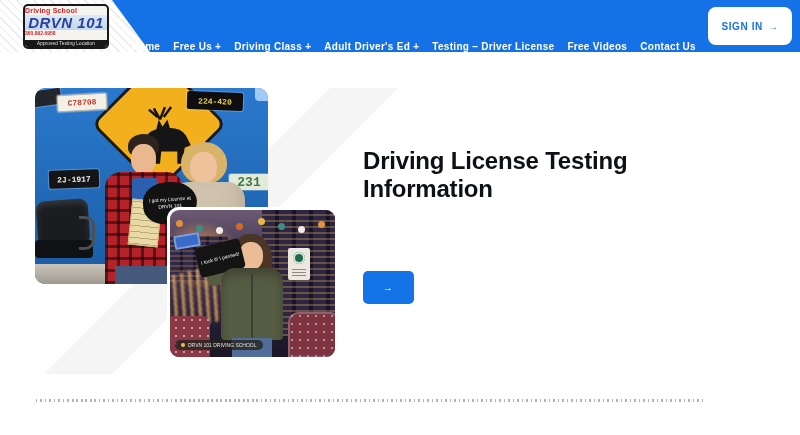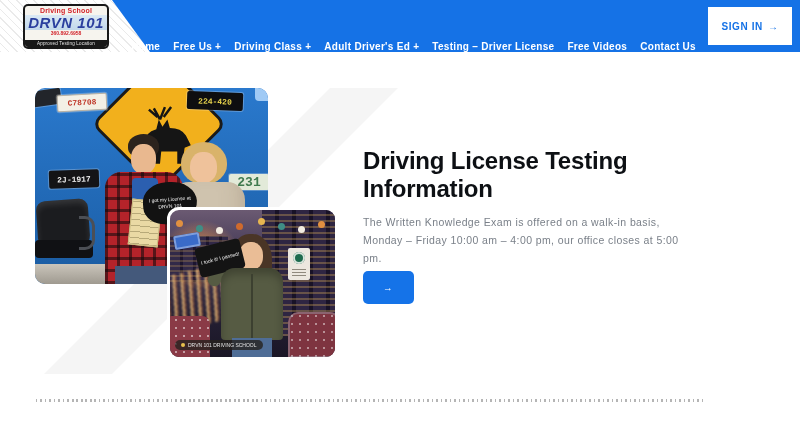--- a/index.html
+++ b/index.html
@@ -11,35 +11,35 @@
   .header { position:absolute; left:0; top:0; width:800px; height:52px; background:#fff; }
   .hatch { position:absolute; left:0; top:0; width:160px; height:52px;
            background:repeating-linear-gradient(45deg,#eaeaea 0 1px,transparent 1px 6px); }
   .header-blue { position:absolute; left:0; top:0; width:800px; height:52px; background:#1572e6;
                  clip-path:polygon(112px 0, 800px 0, 800px 52px, 150px 52px); }
 
   
   .logo { position:absolute; left:23px; top:4px; width:86px; height:45px; background:#181818;
           border-radius:5px; padding:2px; z-index:5; }
   .logo-inner { width:100%; height:100%; background:#f6f4ee; border-radius:3px; overflow:hidden;
-                display:flex; flex-direction:column; align-items:center; }
+                display:flex; flex-direction:column; align-items:flex-start; }
   .logo-top { font-size:7px; font-weight:bold; color:#d2232a; line-height:9px; letter-spacing:.2px; }
   .logo-plate { font-size:15px; font-weight:bold; font-style:italic; color:#2b3f9e; line-height:15px;
                 letter-spacing:.5px; width:100%; text-align:center;
                 background:linear-gradient(180deg,#dbe9f4,#c2d8ea); }
   .logo-phone { font-size:5px; font-weight:bold; color:#d2232a; line-height:6px; }
   .logo-bottom { margin-top:auto; width:100%; background:#181818; color:#e8e8e8; font-size:4.5px;
                  text-align:center; line-height:7px; letter-spacing:.2px; }
 
   .nav { position:absolute; right:104px; top:0; height:52px; display:flex; align-items:flex-end;
          gap:13px; list-style:none; z-index:4; }
   .nav li { color:#fff; font-size:10px; font-weight:bold; letter-spacing:.3px; white-space:nowrap;
             cursor:pointer; }
   .signin { position:absolute; right:8px; top:7px; width:84px; height:38px; background:#fff;
-            border:none; border-radius:0; color:#1572e6; font-family:"Liberation Sans",sans-serif;
+            border:none; border-radius:8px; color:#1572e6; font-family:"Liberation Sans",sans-serif;
             font-size:10px; font-weight:bold; letter-spacing:.6px; cursor:pointer; z-index:4;
             display:flex; align-items:center; justify-content:center; gap:5px; }
 
   
   .gray-band { position:absolute; left:0; top:0; width:800px; height:435px; background:#f5f5f5;
                clip-path:polygon(330px 88px, 398px 88px, 112px 374px, 44px 374px); z-index:0; }
 
   
   .photo1 { position:absolute; left:35px; top:88px; width:233px; height:196px; border-radius:10px;
             overflow:hidden; background:linear-gradient(180deg,#2a79cd 0%,#1e63ad 78%,#1a5a9e 100%);
@@ -260,20 +260,19 @@
     <div class="p2-chair-l"></div>
     <div class="p2-chair-r"></div>
 
     <div class="p2-caption">
       <span class="dot"></span>
       <span>DRVN 101 DRIVING SCHOOL</span>
     </div>
   </div>
 
   <h1 class="title">Driving License Testing Information</h1>
-  <p class="body-text">The Written Knowledge Exam is offered on a walk-in basis, Monday – Friday 10:00 am – 4:00 pm, our office closes at 5:00 pm.</p>
   <button class="cta">
     <span>→</span>
   </button>
 
   <div class="divider"></div>
 
 </div>
 
 </body></html>

